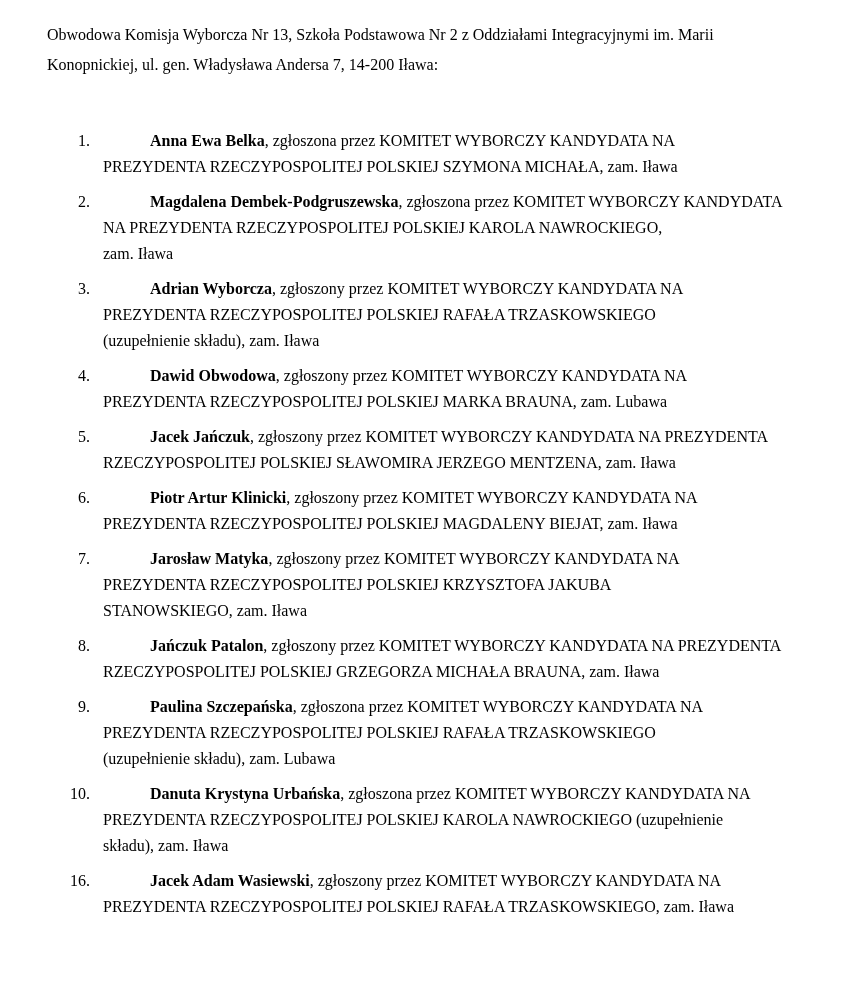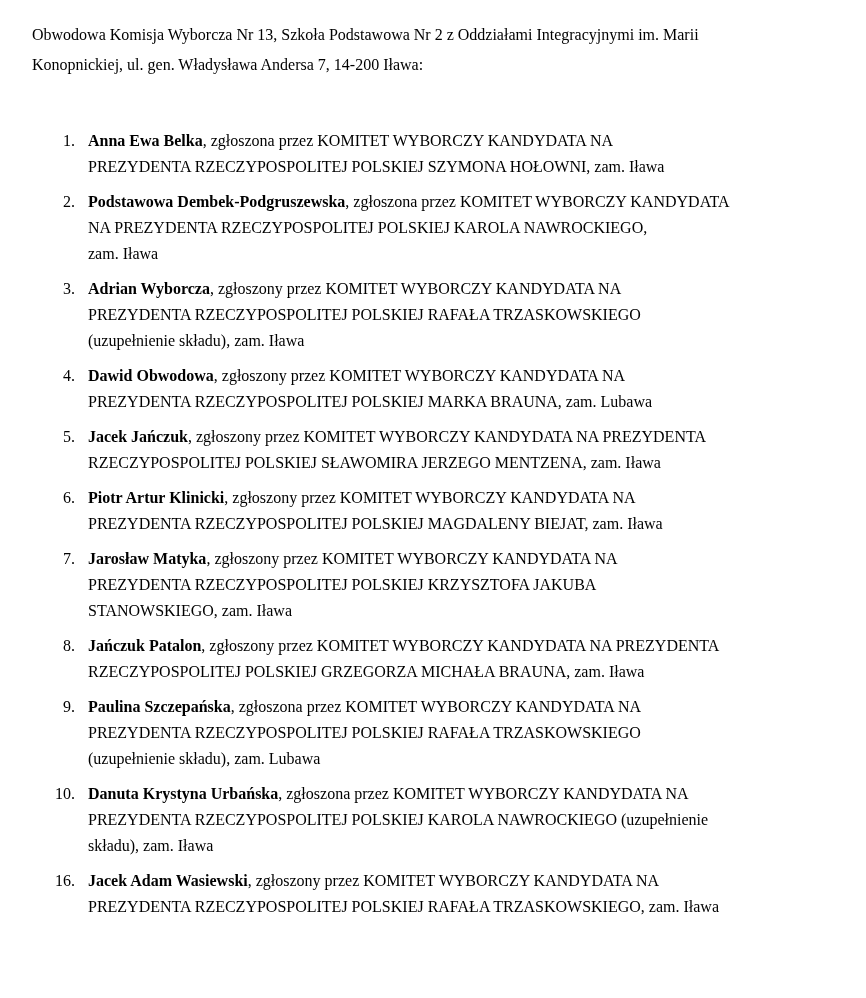--- a/index.html
+++ b/index.html
@@ -8,21 +8,21 @@
     background: #ffffff;
   }
   .page {
     position: relative;
     width: 866px;
     height: 998px;
     background: #ffffff;
     color: #000000;
     font-family: "Liberation Serif", "DejaVu Serif", serif;
     box-sizing: border-box;
-    padding: 20px 38px 0 32px;
+    padding: 20px 38px 0 47px;
     overflow: hidden;
   }
   .doc-header {
     font-size: 16px;
     line-height: 30px;
     white-space: pre-wrap;
     width: 785px;
     margin: 0 0 48px 0;
   }
   .candidate-list {
@@ -43,40 +43,41 @@
     text-align: right;
     padding-right: 13px;
     box-sizing: content-box;
   }
   .item-body {
     white-space: pre-wrap;
     width: 722px;
   }
   .candidate-name {
     font-weight: bold;
+    margin-left: 47px;
   }
 </style>
 </head>
 <body>
 
 <div class="page">
   <p class="doc-header">Obwodowa Komisja Wyborcza Nr 13, Szkoła Podstawowa Nr 2 z Oddziałami Integracyjnymi im. Marii
 Konopnickiej, ul. gen. Władysława Andersa 7, 14-200 Iława:</p>
 
   <ol class="candidate-list">
 
       <li class="list-item">
         <span class="item-number">1.</span>
         <div class="item-body"><span class="candidate-name">Anna Ewa Belka</span><span>, zgłoszona przez KOMITET WYBORCZY KANDYDATA NA
-PREZYDENTA RZECZYPOSPOLITEJ POLSKIEJ SZYMONA HOŁOWNI, zam. Iława</span></div>
+PREZYDENTA RZECZYPOSPOLITEJ POLSKIEJ SZYMONA MICHAŁA, zam. Iława</span></div>
       </li>
 
       <li class="list-item">
         <span class="item-number">2.</span>
-        <div class="item-body"><span class="candidate-name">Podstawowa Dembek-Podgruszewska</span><span>, zgłoszona przez KOMITET WYBORCZY KANDYDATA
+        <div class="item-body"><span class="candidate-name">Magdalena Dembek-Podgruszewska</span><span>, zgłoszona przez KOMITET WYBORCZY KANDYDATA
 NA PREZYDENTA RZECZYPOSPOLITEJ POLSKIEJ KAROLA NAWROCKIEGO,
 zam. Iława</span></div>
       </li>
 
       <li class="list-item">
         <span class="item-number">3.</span>
         <div class="item-body"><span class="candidate-name">Adrian Wyborcza</span><span>, zgłoszony przez KOMITET WYBORCZY KANDYDATA NA
 PREZYDENTA RZECZYPOSPOLITEJ POLSKIEJ RAFAŁA TRZASKOWSKIEGO
 (uzupełnienie składu), zam. Iława</span></div>
       </li>

